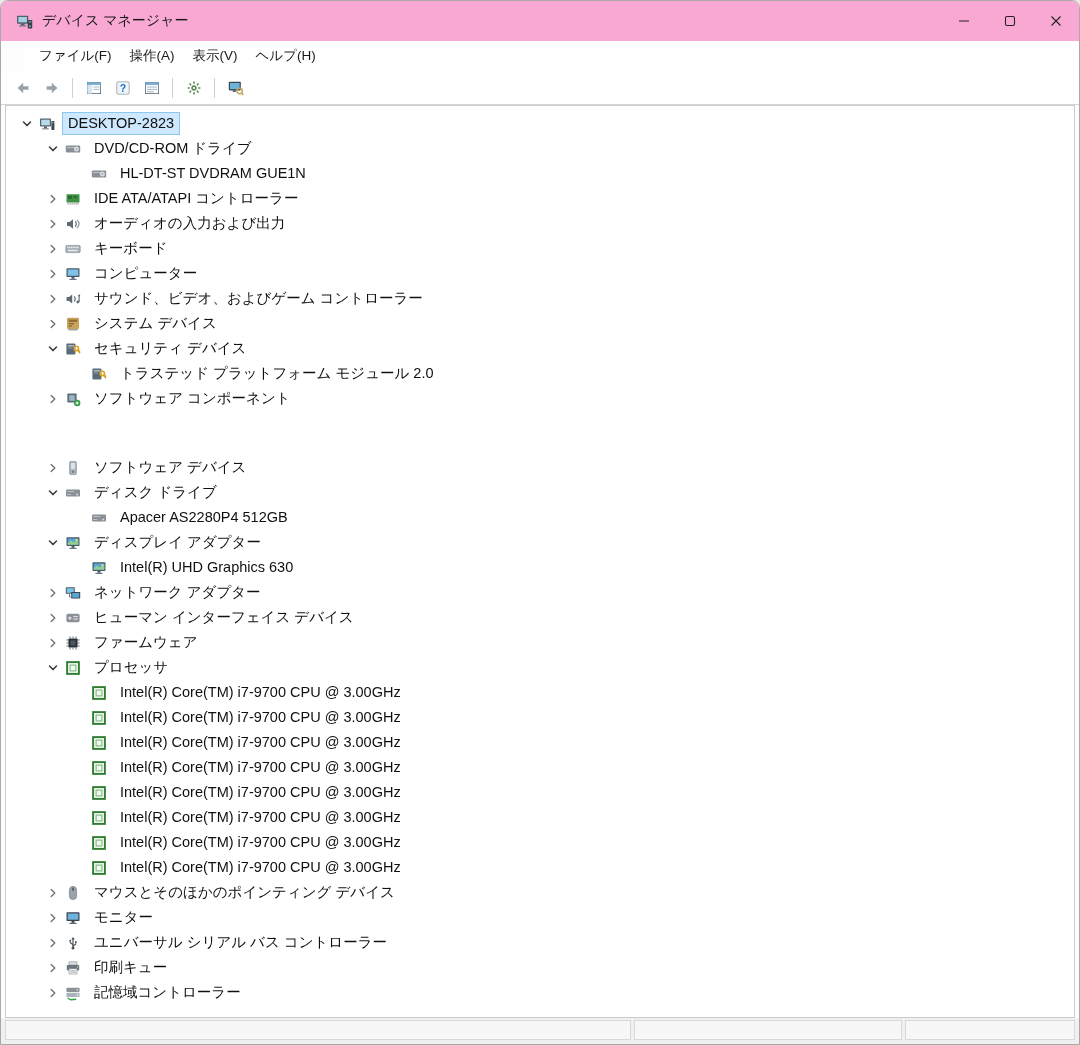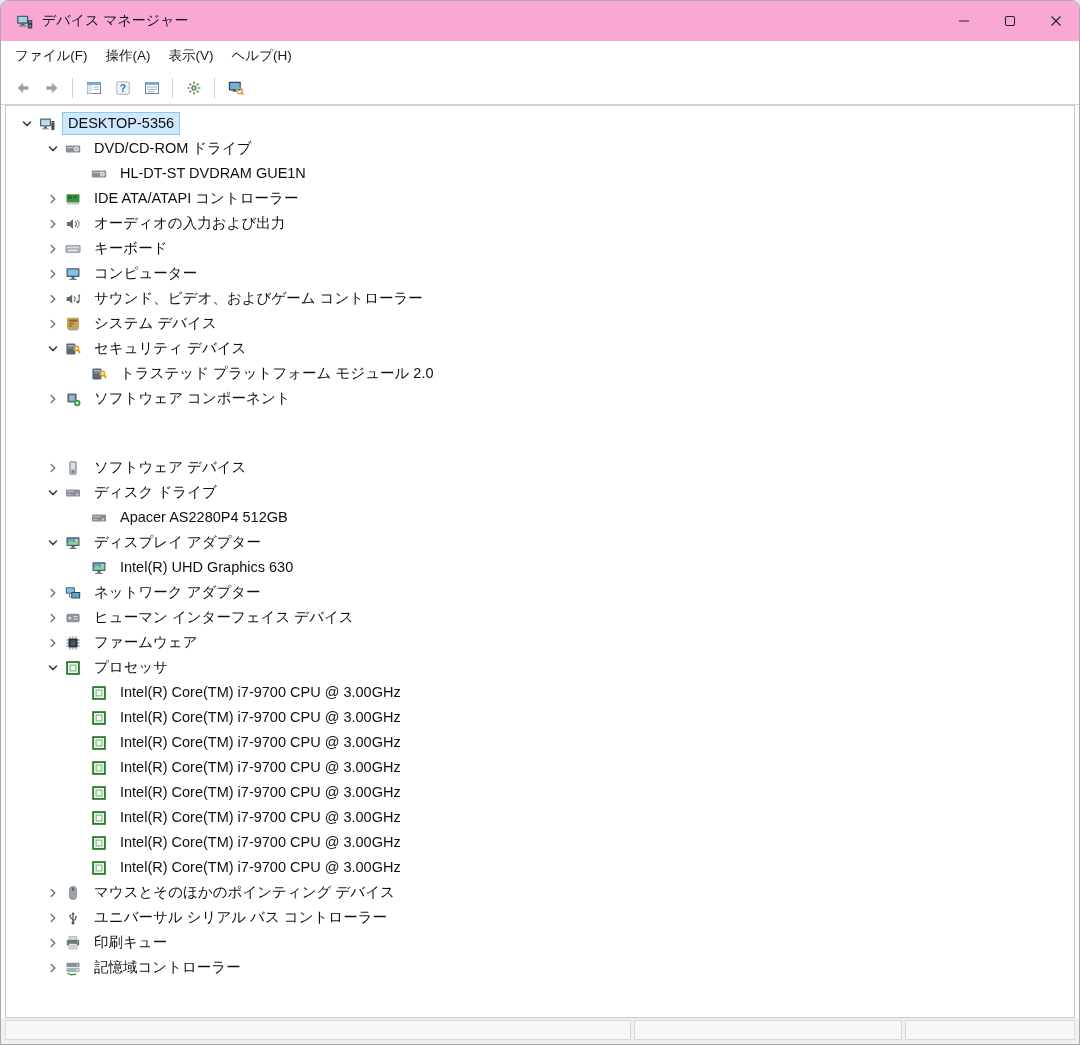--- a/index.html
+++ b/index.html
@@ -17,21 +17,21 @@
     overflow: hidden;
     display: flex; flex-direction: column;
   }
   
   .titlebar { height: 40px; flex: 0 0 auto; display: flex; align-items: center; background: #f9a8d4; }
   .title-icon { margin-left: 14px; width: 18px; height: 18px; display:flex; align-items:center; justify-content:center; }
   .title-text { margin-left: 9px; font-size: 14px; color: #191919; }
   .win-controls { margin-left: auto; display: flex; height: 100%; }
   .ctrl-btn { width: 46px; height: 100%; display: flex; align-items: center; justify-content: center; }
   
-  .menubar { height: 30px; flex: 0 0 auto; display: flex; align-items: center; padding-left: 5px; background: #ffffff; }
+  .menubar { height: 30px; flex: 0 0 auto; display: flex; align-items: center; padding-left: 5px; background: #ffffff; margin-left: 24px; }
   .menu-item { font-size: 13.5px; color: #1a1a1a; padding: 4px 9px; border-radius: 3px; cursor: default; }
   
   .toolbar { height: 34px; flex: 0 0 auto; display: flex; align-items: center; padding-left: 8px; gap: 2px; background: #ffffff; border-bottom: 1px solid #d4d4d4; }
   .tb-btn { width: 27px; height: 27px; display: flex; align-items: center; justify-content: center; border-radius: 3px; }
   .tb-sep { width: 1px; height: 20px; background: #d0d0d0; margin: 0 5px; }
   
   .content {
     flex: 1 1 auto;
     margin: 0 4px;
     border: 1px solid #c8ccd0;
@@ -181,21 +181,21 @@
         <span class="ticon">
           <svg width="16" height="16" viewBox="0 0 16 16">
             <rect x="1" y="2.5" width="11" height="8" rx="0.8" fill="#52616d"></rect>
             <rect x="2.2" y="3.7" width="8.6" height="5.6" fill="#b9dcec"></rect>
             <rect x="5" y="10.5" width="3" height="1.7" fill="#52616d"></rect>
             <rect x="3.3" y="12.2" width="6.4" height="1.2" fill="#76838e"></rect>
             <rect x="12.4" y="5" width="3" height="9" rx="0.6" fill="#3c474f"></rect>
             <rect x="13.1" y="6.2" width="1.6" height="0.9" fill="#a6b4bd"></rect>
           </svg>
         </span>
-        <span class="tlabel selected">DESKTOP-5356</span>
+        <span class="tlabel selected">DESKTOP-2823</span>
       </div>
       <div class="trow" style="padding-left: 36px;">
         <span class="chev">
           <svg width="14" height="14" viewBox="0 0 14 14">
             <path d="M3.5 5 L7 8.6 L10.5 5" fill="none" stroke="#3a3a3a" stroke-width="1.5" stroke-linecap="round" stroke-linejoin="round"></path>
           </svg>
         </span>
         <span class="ticon">
           <svg width="16" height="16" viewBox="0 0 16 16">
             <rect x="0.8" y="4.6" width="14.4" height="6.8" rx="1" fill="#8a9096"></rect>
@@ -609,20 +609,36 @@
         <span class="tlabel">マウスとそのほかのポインティング デバイス</span>
       </div>
       <div class="trow" style="padding-left: 36px;">
         <span class="chev">
           <svg width="14" height="14" viewBox="0 0 14 14">
             <path d="M5.2 3.5 L8.8 7 L5.2 10.5" fill="none" stroke="#6e6e6e" stroke-width="1.3" stroke-linecap="round" stroke-linejoin="round"></path>
           </svg>
         </span>
         <span class="ticon">
           <svg width="16" height="16" viewBox="0 0 16 16">
+            <rect x="1.5" y="2.3" width="13" height="8.7" rx="0.8" fill="#39444c"></rect>
+            <rect x="2.7" y="3.5" width="10.6" height="6.2" fill="#6db3dd"></rect>
+            <rect x="6.5" y="11" width="3" height="1.8" fill="#39444c"></rect>
+            <rect x="4.4" y="12.8" width="7.2" height="1.2" fill="#5a6a74"></rect>
+          </svg>
+        </span>
+        <span class="tlabel">モニター</span>
+      </div>
+      <div class="trow" style="padding-left: 36px;">
+        <span class="chev">
+          <svg width="14" height="14" viewBox="0 0 14 14">
+            <path d="M5.2 3.5 L8.8 7 L5.2 10.5" fill="none" stroke="#6e6e6e" stroke-width="1.3" stroke-linecap="round" stroke-linejoin="round"></path>
+          </svg>
+        </span>
+        <span class="ticon">
+          <svg width="16" height="16" viewBox="0 0 16 16">
             <circle cx="8" cy="13" r="1.5" fill="#4a545c"></circle>
             <path d="M8 13 V3.4" stroke="#4a545c" stroke-width="1.2"></path>
             <path d="M8 2 l-1.7 2.6 h3.4 Z" fill="#4a545c"></path>
             <path d="M8 10.2 C8 8.4 5.2 9.2 5.2 6.8" stroke="#4a545c" stroke-width="1.2" fill="none"></path>
             <circle cx="5.2" cy="5.8" r="1" fill="#4a545c"></circle>
             <path d="M8 11.6 C8 9.8 10.8 10.6 10.8 8.2" stroke="#4a545c" stroke-width="1.2" fill="none"></path>
             <rect x="10" y="6.2" width="1.7" height="1.7" fill="#4a545c"></rect>
           </svg>
         </span>
         <span class="tlabel">ユニバーサル シリアル バス コントローラー</span>

